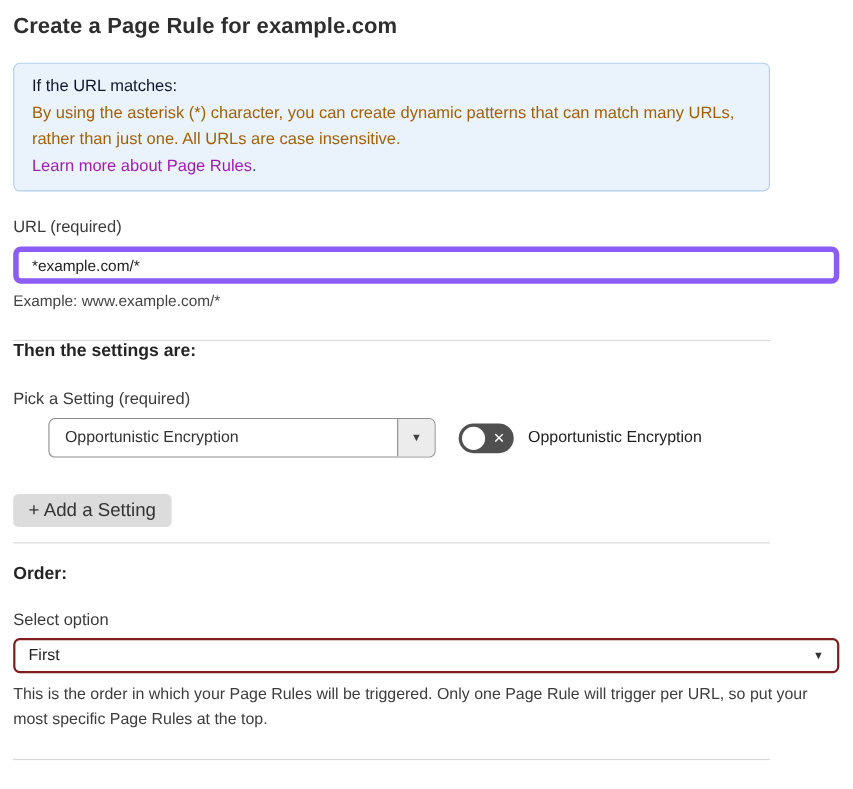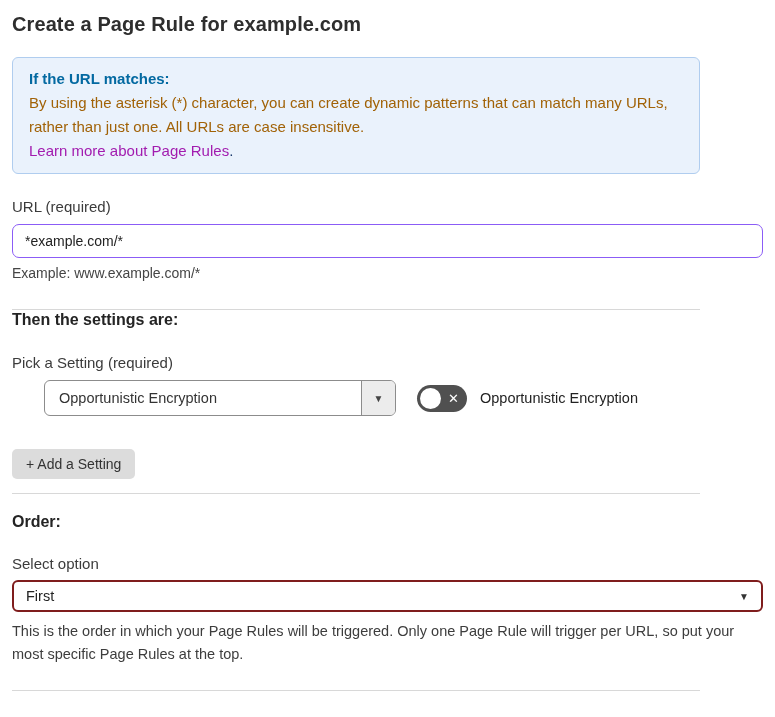--- a/index.html
+++ b/index.html
@@ -26,40 +26,40 @@
   .callout {
     margin-top: 21px;
     background: #eaf2fc;
     border: 1px solid #b0cdef;
     border-radius: 6px;
     padding: 9px 16px 10px 16px;
     font-size: 15px;
     line-height: 24px;
     color: #1d3c6e;
   }
-  .callout-heading { font-weight: bold; color: #0369a1; }
+  .callout-heading { font-weight: normal; color: #0f172a; }
   .callout-body { color: #a16207; }
   .callout-link {
     color: #a21caf;
     cursor: pointer;
   }
   .callout-link-suffix { color: #1d3c6e; }
 
   .field-label {
     margin-top: 24px;
     font-size: 15px;
     line-height: 17px;
     color: #3b3b3b;
   }
 
   .text-input {
     margin-top: 9px;
     width: 751px;
     height: 34px;
-    border: 1px solid #8b5cf6;
+    border: 5px solid #8b5cf6;
     border-radius: 7px;
     padding: 0 12px;
     font-size: 14px;
     color: #222222;
     font-family: "Liberation Sans", "DejaVu Sans", sans-serif;
     background: #ffffff;
     outline: none;
   }
 
   .helper-text {
@@ -167,21 +167,21 @@
     font-size: 14.5px;
     color: #222222;
   }
 
   .btn {
     display: inline-flex;
     align-items: center;
     justify-content: center;
     border: none;
     border-radius: 5px;
-    font-size: 14px;
+    font-size: 17px;
     font-family: "Liberation Sans", "DejaVu Sans", sans-serif;
     cursor: pointer;
   }
   .btn-gray {
     background: #dcdcdc;
     color: #333333;
   }
   .btn-add {
     margin-top: 33px;
     height: 30px;

